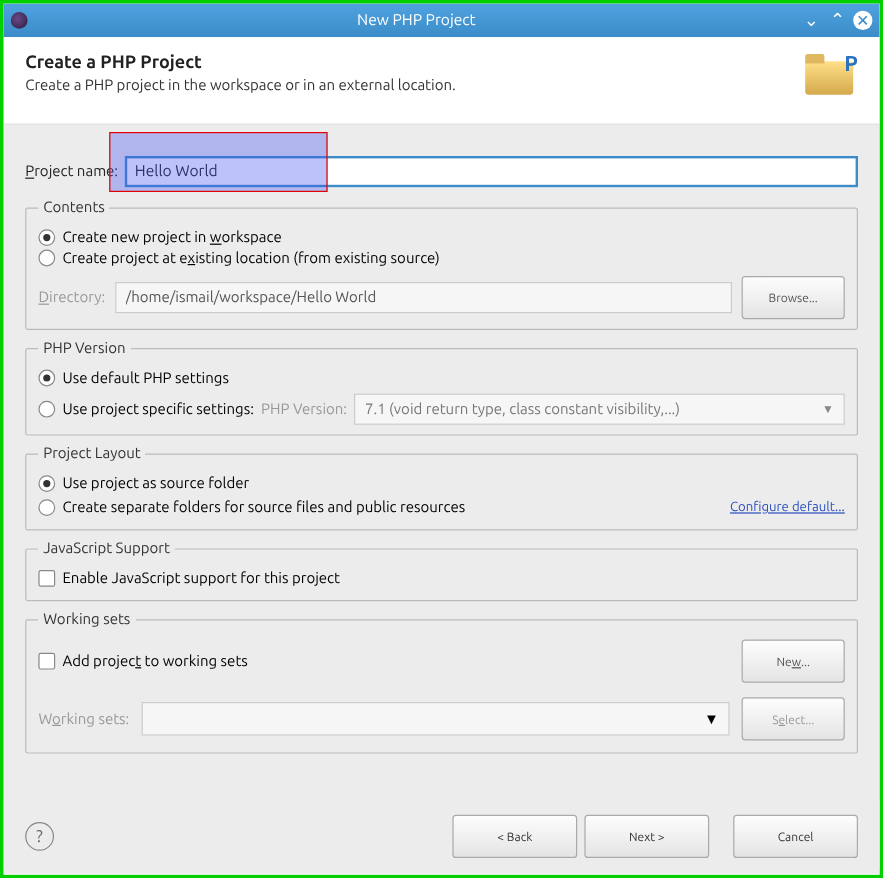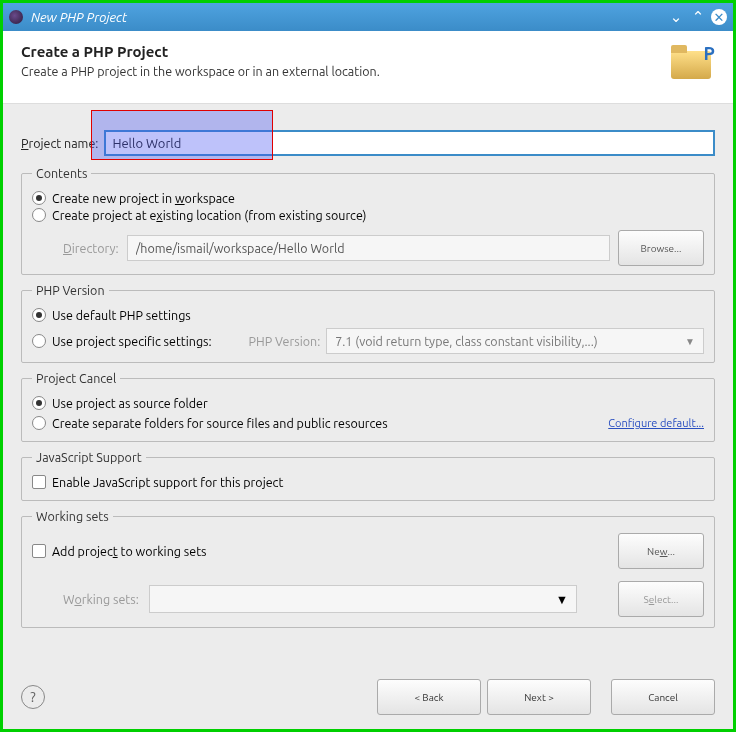--- a/index.html
+++ b/index.html
@@ -1,19 +1,19 @@
 <!DOCTYPE html>
 <html><head>
 <meta charset="utf-8">
 <style>
 * { box-sizing: border-box; margin: 0; padding: 0; font-family: "Segoe UI", Ubuntu, Arial, sans-serif; }
 body { background: #fff; width: 736px; height: 732px; border: 3px solid #00d000; position: relative; }
 .titlebar { height: 28px; background: linear-gradient(to bottom, #4fa3e0, #3b8cc8); display: flex; align-items: center; padding: 0 6px; color: #fff; font-size: 13px; }
 .titlebar .ticon { width: 14px; height: 14px; border-radius: 50%; background: radial-gradient(circle at 40% 40%, #6a4a8a, #2a1a3a); margin-right: 8px; }
-.titlebar .ttitle { flex: 1; text-align: left; font-style: italic; }
+.titlebar .ttitle { flex: 1; text-align: center; }
 .titlebar .wbtn { width: 18px; height: 18px; margin-left: 4px; display: inline-flex; align-items: center; justify-content: center; font-size: 15px; color: #fff; }
 .header { padding: 12px 18px 18px 18px; display: flex; align-items: flex-start; background: #fff; border-bottom: 1px solid #ddd; }
 .header .htxt { flex: 1; }
 .header h1 { font-size: 15px; font-weight: 600; color: #222; margin-bottom: 4px; }
 .header .hsub { font-size: 12.5px; color: #333; }
 .header .hicon { width: 50px; height: 42px; position: relative; }
 .folderbg { position: absolute; left: 6px; top: 8px; width: 40px; height: 28px; background: linear-gradient(to bottom, #ffe08a, #d4a94a); border-radius: 3px; }
 .folderbg::before { content: ""; position: absolute; top: -6px; left: 0; width: 16px; height: 8px; background: #e0b860; border-radius: 2px 2px 0 0; }
 .phpletter { position: absolute; right: 0; top: 0; font-size: 18px; font-weight: 700; color: #2a6fc0; }
 .content { background: #ececec; padding: 10px 18px 0 18px; height: 620px; position: relative; }
@@ -37,21 +37,21 @@
 .dropdown .arrow { font-size: 10px; color: #888; }
 .link { color: #2a4fc0; text-decoration: underline; font-size: 11px; }
 .layout-row { display: flex; align-items: center; justify-content: space-between; }
 fieldset.ws { padding: 10px; }
 .ws-top { display: flex; align-items: center; justify-content: space-between; margin-bottom: 12px; }
 .ws-bot { display: flex; align-items: center; gap: 10px; justify-content: center; }
 .ws-dd { flex: 1; height: 28px; background: #f6f6f6; border: 1px solid #ccc; display: flex; align-items: center; justify-content: flex-end; padding: 0 8px; }
 .footer { position: absolute; left: 0; right: 0; bottom: 0; padding: 12px 18px 14px 18px; display: flex; align-items: center; gap: 6px; background: #ececec; }
 .footer .help { width: 24px; height: 24px; border: 1.5px solid #888; border-radius: 50%; display: flex; align-items: center; justify-content: center; color: #666; font-size: 14px; margin-right: auto; }
 .footer .btn { width: 104px; height: 30px; color: #333; }
-.disabledtxt { color: #999; margin-left: 31px; }
+.disabledtxt { color: #999; }
 </style>
 </head>
 <body>
 
 <div class="titlebar">
   <span class="ticon"></span>
   <span class="ttitle">New PHP Project</span>
   <span class="wbtn">⌄</span>
   <span class="wbtn">⌃</span>
   <span class="wbtn" style="background:#fff;color:#3b8cc8;border-radius:50%;width:16px;height:16px;font-size:13px;">✕</span>
@@ -108,21 +108,21 @@
       </div>
       <span class="lbl disabledtxt">PHP Version:</span>
       <div class="dropdown">
         <span>7.1 (void return type, class constant visibility,...)</span>
         <span class="arrow">▼</span>
       </div>
     </div>
   </fieldset>
 
   <fieldset>
-    <legend>Project Cancel</legend>
+    <legend>Project Layout</legend>
     <div class="radio-row">
       <span class="radio sel"></span>
       <span>Use project as source folder</span>
     </div>
     <div class="layout-row">
       <div class="radio-row">
         <span class="radio"></span>
         <span>Create separate folders for source files and public resources</span>
       </div>
       <a class="link">Configure default...</a>

